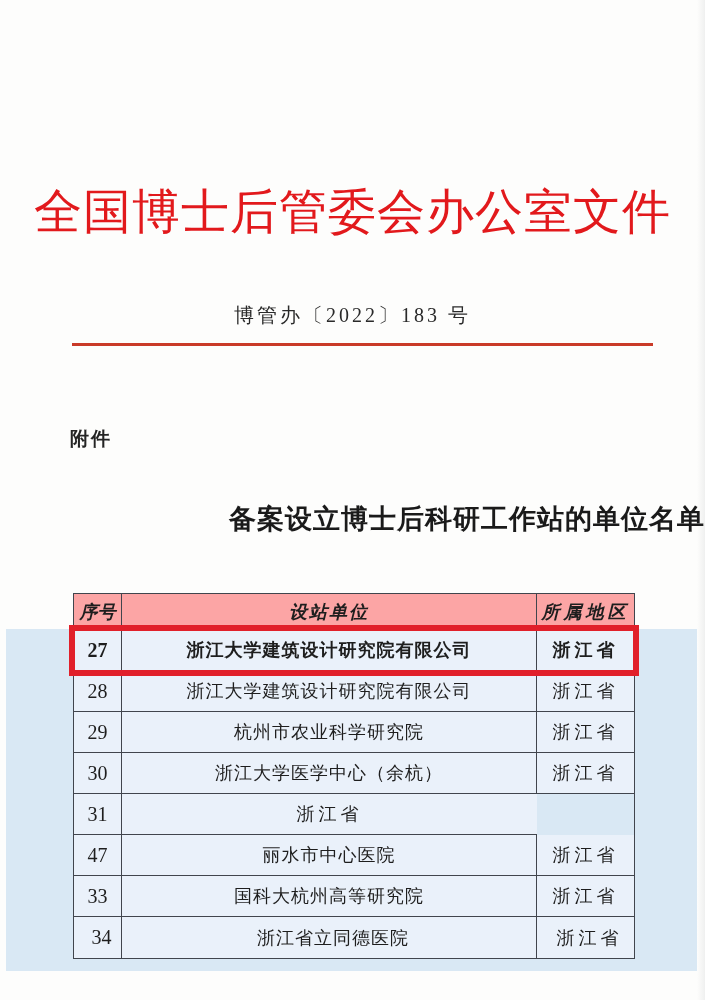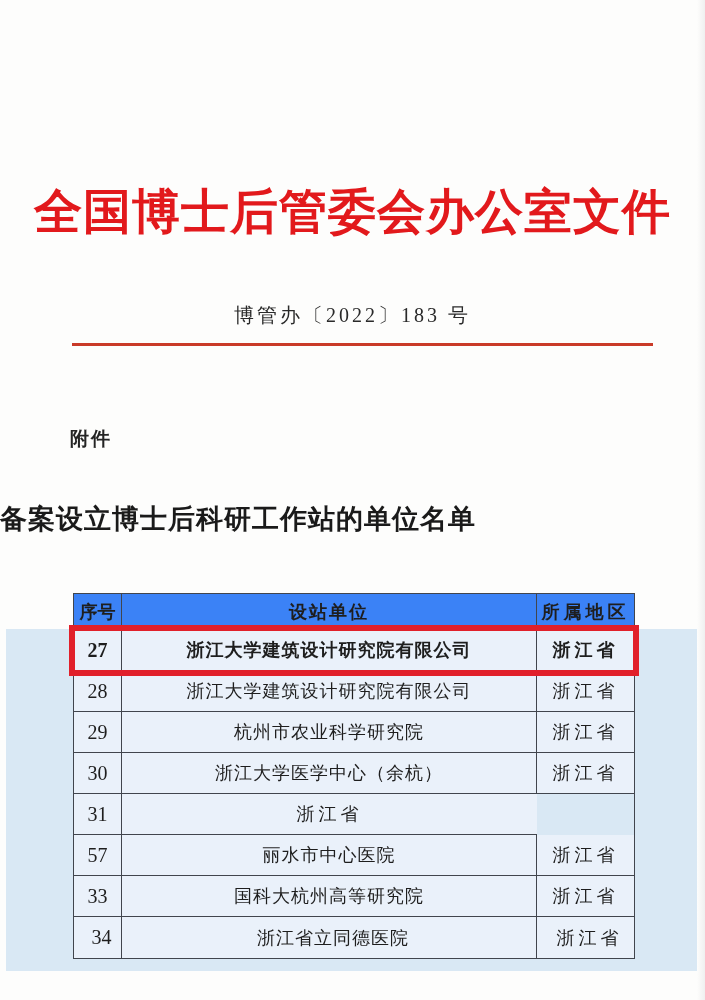--- a/index.html
+++ b/index.html
@@ -25,21 +25,21 @@
     background:#fdfdfc;
   }
   
   .scan-edge{
     position:absolute;top:0;right:0;width:8px;height:100%;
     background:linear-gradient(to right, rgba(0,0,0,0) 0%, rgba(120,125,130,0.10) 100%);
   }
   .org-title{
     position:absolute;top:180px;left:0;width:100%;
     text-align:center;
-    font-size:48px;font-weight:bold;
+    font-size:48px;font-weight:normal;
     letter-spacing:1px;
     color:var(--title-red);
     white-space:nowrap;
   }
   .doc-number{
     position:absolute;top:302px;left:0;width:100%;
     text-align:center;
     font-size:20px;
     letter-spacing:3px;
     color:#2a2a2a;
@@ -50,42 +50,42 @@
     background:var(--rule-red);
   }
   .attachment-label{
     position:absolute;top:426px;left:70px;
     font-family:Liberation Mono, monospace;
     font-size:19px;font-weight:bold;letter-spacing:2px;
     color:#242424;
   }
   .attachment-title{
     position:absolute;top:501px;left:0;width:100%;
-    text-align:left;
+    text-align:right;
     font-size:27px;font-weight:bold;letter-spacing:1px;
     color:#1a1a1a;
     white-space:nowrap;
   }
   .blue-band{
     position:absolute;top:629px;left:6px;width:691px;height:342px;
     background:var(--band-blue);
     z-index:0;
   }
   .units-table{
     position:absolute;top:593px;left:73px;
     border:1px solid var(--border-dark);
     z-index:1;
     background:transparent;
   }
   .trow{
     display:grid;
     grid-template-columns:48px 415px 97px;
     height:41px;
   }
-  .trow.header-row{height:36px;background:#3b82f6;}
+  .trow.header-row{height:36px;background:#fca5a5;font-style:italic;}
   .trow .cell{
     border-right:1px solid var(--border-dark);
     border-bottom:1px solid var(--border-dark);
     display:flex;align-items:center;justify-content:center;
     font-size:18px;
     letter-spacing:1px;
     overflow:hidden;
     white-space:nowrap;
   }
   .trow .cell:last-child{border-right:none;}
@@ -150,21 +150,21 @@
     <div class="cell col-unit">浙江大学医学中心（余杭）</div>
     <div class="cell col-region">浙江省</div>
   </div>
 
   <div class="trow">
     <div class="cell col-no">31</div>
     <div class="cell col-region">浙江省</div>
   </div>
 
   <div class="trow">
-    <div class="cell col-no">57</div>
+    <div class="cell col-no">47</div>
     <div class="cell col-unit">丽水市中心医院</div>
     <div class="cell col-region">浙江省</div>
   </div>
 
   <div class="trow">
     <div class="cell col-no">33</div>
     <div class="cell col-unit">国科大杭州高等研究院</div>
     <div class="cell col-region">浙江省</div>
   </div>
 

